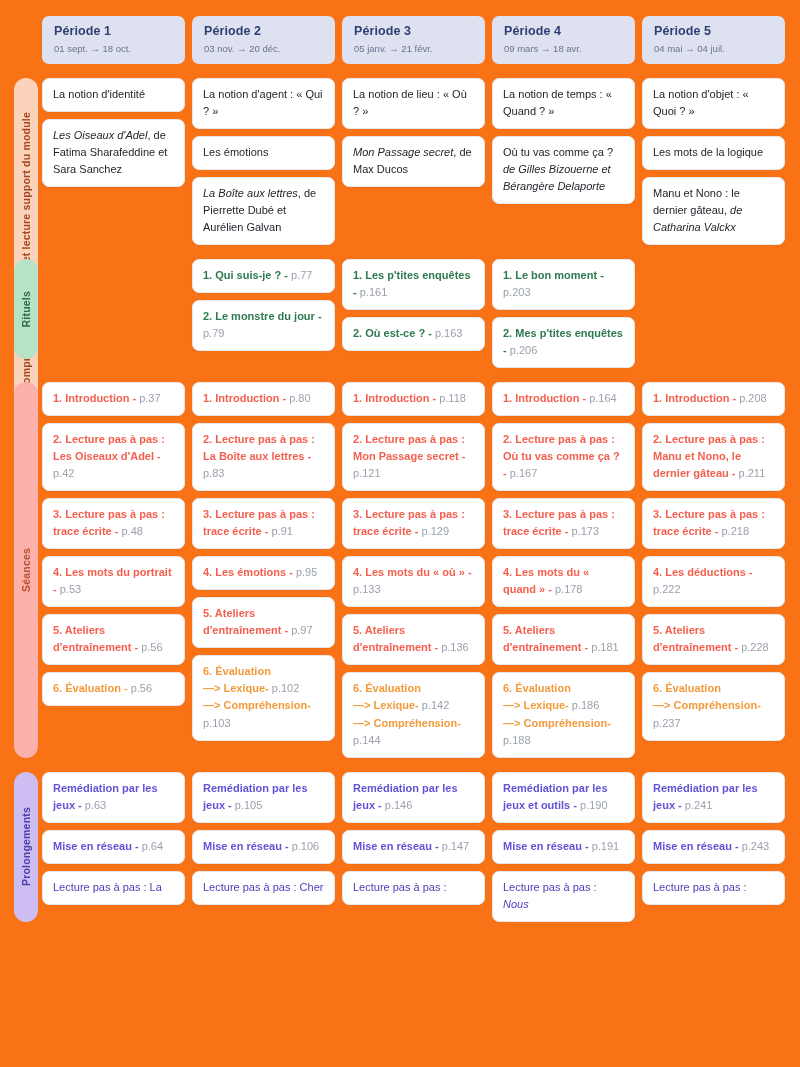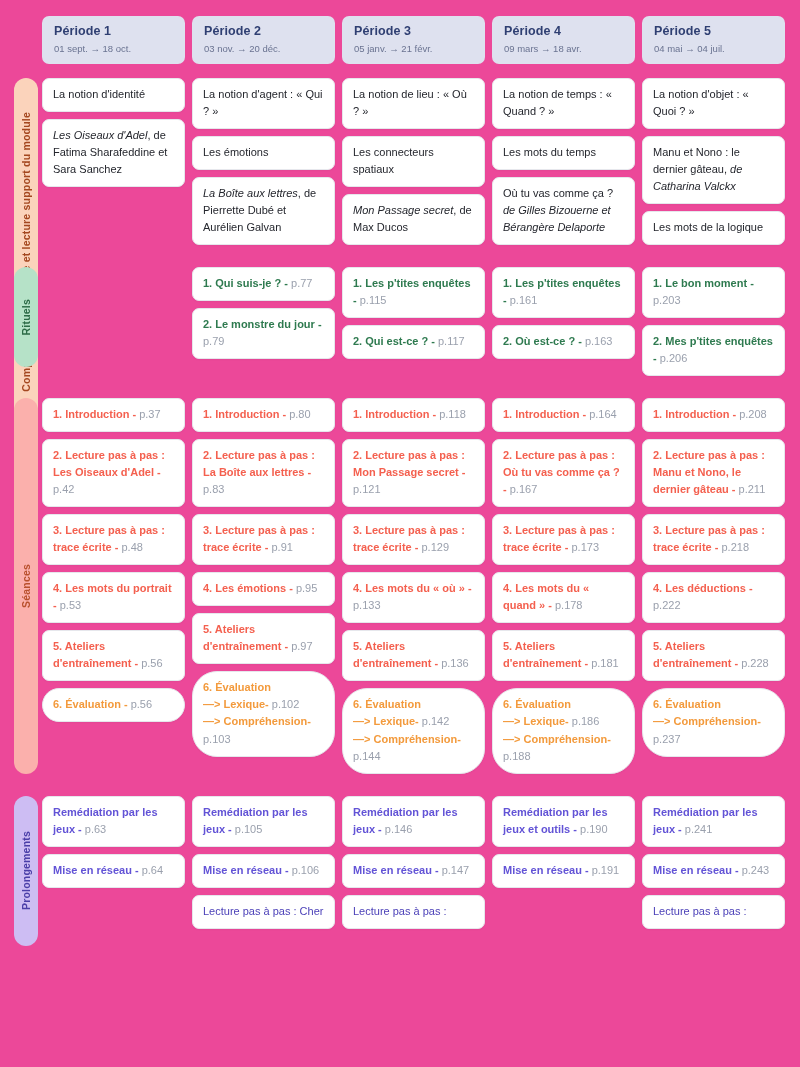--- a/index.html
+++ b/index.html
@@ -6,21 +6,21 @@
   html, body {
     margin: 0; padding: 0;
     background: #ffffff;
     font-family: "Liberation Sans", sans-serif;
   }
   #page {
     position: relative;
     width: 800px;
     height: 1067px;
     overflow: hidden;
-    background: #ec4899;
+    background: #f97316;
   }
 
   
   .grid-row {
     position: relative;
     display: flex;
     padding-left: 42px;
     padding-right: 15px;
   }
   .col {
@@ -85,31 +85,31 @@
   .card {
     background: #ffffff;
     border: 1px solid #e6e7ec;
     border-radius: 7px;
     padding: 7px 10px 8px 10px;
     margin-bottom: 7px;
     font-size: 11px;
     line-height: 1.55;
     box-shadow: 0 1px 1.5px rgba(40,45,70,0.045);
   }
-  .card:last-child { margin-bottom: 8px; }
+  .card:last-child { margin-bottom: 0; }
   .card .it { font-style: italic; }
   .card .pg { color: #9aa0ad; }
 
   
   .s-module .card { color: #24262d; }
   .s-rituels .card { color: #2e7a4f; font-weight: bold; }
   .s-rituels .card .pg { font-weight: normal; }
   .s-seances .card { color: #f4604f; font-weight: bold; }
   .s-seances .card .pg { font-weight: normal; }
-  .s-seances .card.eval { color: #f39a3c; border-radius: 25px; }
+  .s-seances .card.eval { color: #f39a3c; }
   .s-prolong .card { color: #6253d6; font-weight: bold; }
   .s-prolong .card .pg { font-weight: normal; }
   .s-prolong .card.plain { font-weight: normal; color: #4c41b8; }
 
   
   .lab-module { background: #fbd3bb; color: #a4471f; }
   .lab-rituels { background: #b6e2c8; color: #2c6b47; }
   .lab-seances { background: #fbb0ac; color: #b9512e; }
   .lab-prolong { background: #cdbdf3; color: #4b3fa8; }
 </style>
@@ -160,49 +160,43 @@
           <div class="card"><span>La notion d'identité</span></div>
           <div class="card"><span class="it">Les Oiseaux d'Adel</span><span>, de Fatima Sharafeddine et Sara Sanchez</span></div>
         </div>
         <div class="col">
           <div class="card"><span>La notion d'agent : « Qui ? »</span></div>
           <div class="card"><span>Les émotions</span></div>
           <div class="card"><span class="it">La Boîte aux lettres</span><span>, de Pierrette Dubé et Aurélien Galvan</span></div>
         </div>
         <div class="col">
           <div class="card"><span>La notion de lieu : « Où ? »</span></div>
-          <div class="card"><span>Les connecteurs spatiaux</span></div>
           <div class="card"><span class="it">Mon Passage secret</span><span>, de Max Ducos</span></div>
         </div>
         <div class="col">
           <div class="card"><span>La notion de temps : « Quand ? »</span></div>
-          <div class="card"><span>Les mots du temps</span></div>
           <div class="card"><span>Où tu vas comme ça ? </span><span class="it">de Gilles Bizouerne et Bérangère Delaporte</span></div>
         </div>
         <div class="col">
           <div class="card"><span>La notion d'objet : « Quoi ? »</span></div>
+          <div class="card"><span>Les mots de la logique</span></div>
           <div class="card"><span>Manu et Nono : le dernier gâteau, </span><span class="it">de Catharina Valckx</span></div>
-          <div class="card"><span>Les mots de la logique</span></div>
         </div>
       </div>
   </div>
 
   <div class="section" id="section-rituels">
     <div class="section-label lab-rituels" style="height: 100px;">
       <span>Rituels</span>
     </div>
     <div class="section-body s-rituels">
         <div class="col"></div>
         <div class="col">
           <div class="card"><span>1. Qui suis-je ? - </span><span class="pg">p.77</span></div>
           <div class="card"><span>2. Le monstre du jour - </span><span class="pg">p.79</span></div>
-        </div>
-        <div class="col">
-          <div class="card"><span>1. Les p'tites enquêtes - </span><span class="pg">p.115</span></div>
-          <div class="card"><span>2. Qui est-ce ? - </span><span class="pg">p.117</span></div>
         </div>
         <div class="col">
           <div class="card"><span>1. Les p'tites enquêtes - </span><span class="pg">p.161</span></div>
           <div class="card"><span>2. Où est-ce ? - </span><span class="pg">p.163</span></div>
         </div>
         <div class="col">
           <div class="card"><span>1. Le bon moment - </span><span class="pg">p.203</span></div>
           <div class="card"><span>2. Mes p'tites enquêtes - </span><span class="pg">p.206</span></div>
         </div>
       </div>
@@ -272,34 +266,36 @@
   </div>
 
   <div class="section" id="section-prolongements">
     <div class="section-label lab-prolong" style="height: 150.234px;">
       <span>Prolongements</span>
     </div>
     <div class="section-body s-prolong">
         <div class="col">
           <div class="card"><span>Remédiation par les jeux - </span><span class="pg">p.63</span></div>
           <div class="card"><span>Mise en réseau - </span><span class="pg">p.64</span></div>
+          <div class="card plain"><span>Lecture pas à pas : La</span></div>
         </div>
         <div class="col">
           <div class="card"><span>Remédiation par les jeux - </span><span class="pg">p.105</span></div>
           <div class="card"><span>Mise en réseau - </span><span class="pg">p.106</span></div>
           <div class="card plain"><span>Lecture pas à pas : Cher</span></div>
         </div>
         <div class="col">
           <div class="card"><span>Remédiation par les jeux - </span><span class="pg">p.146</span></div>
           <div class="card"><span>Mise en réseau - </span><span class="pg">p.147</span></div>
           <div class="card plain"><span>Lecture pas à pas :</span></div>
         </div>
         <div class="col">
           <div class="card"><span>Remédiation par les jeux et outils - </span><span class="pg">p.190</span></div>
           <div class="card"><span>Mise en réseau - </span><span class="pg">p.191</span></div>
+          <div class="card plain"><span>Lecture pas à pas : </span><span class="it">Nous</span></div>
         </div>
         <div class="col">
           <div class="card"><span>Remédiation par les jeux - </span><span class="pg">p.241</span></div>
           <div class="card"><span>Mise en réseau - </span><span class="pg">p.243</span></div>
           <div class="card plain"><span>Lecture pas à pas :</span></div>
         </div>
       </div>
   </div>
 
 </div>

